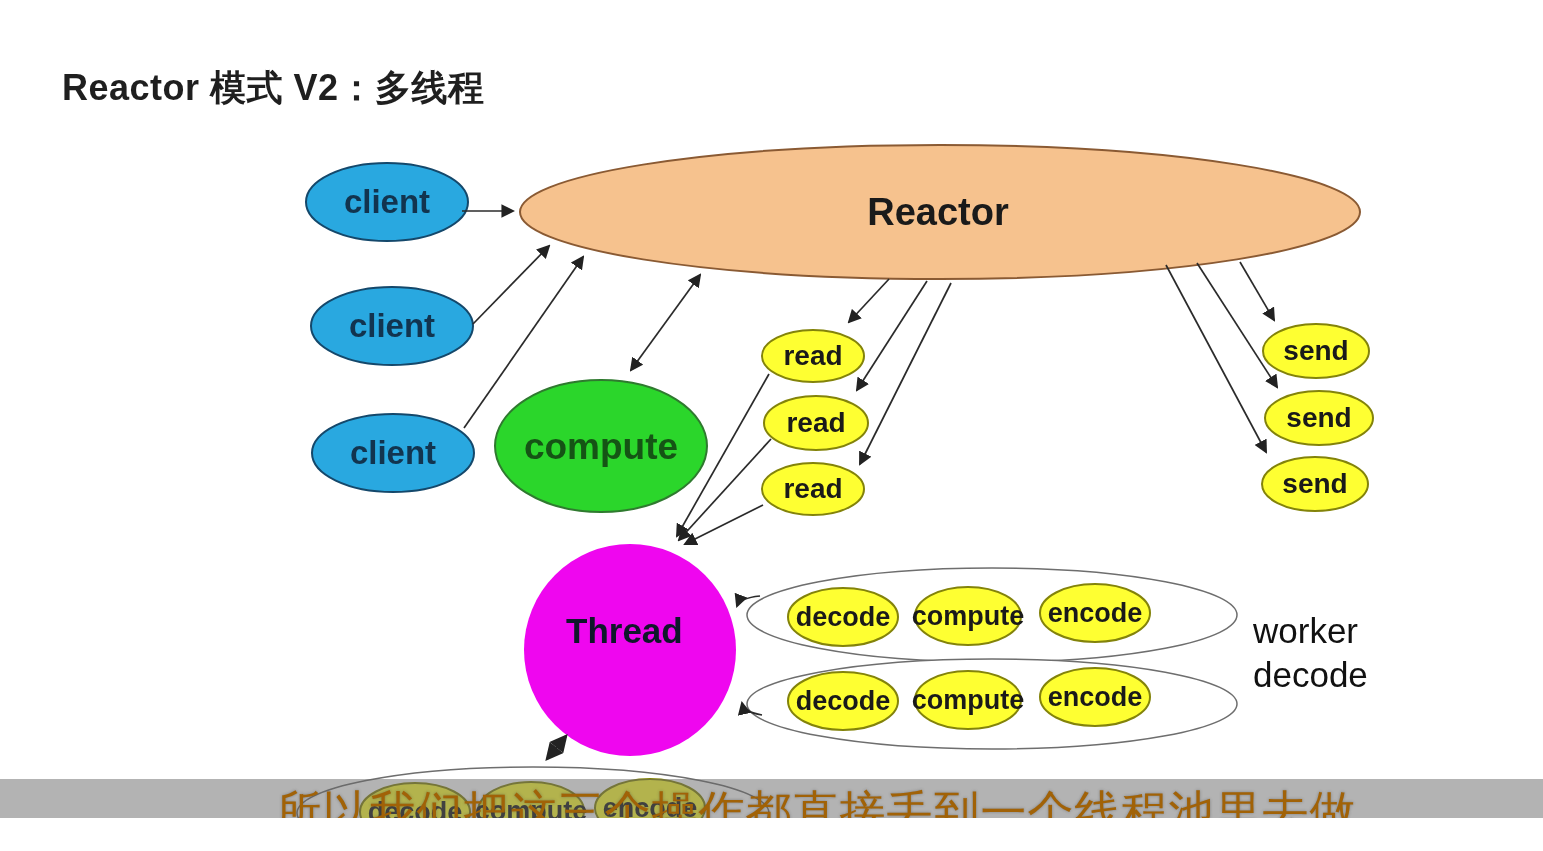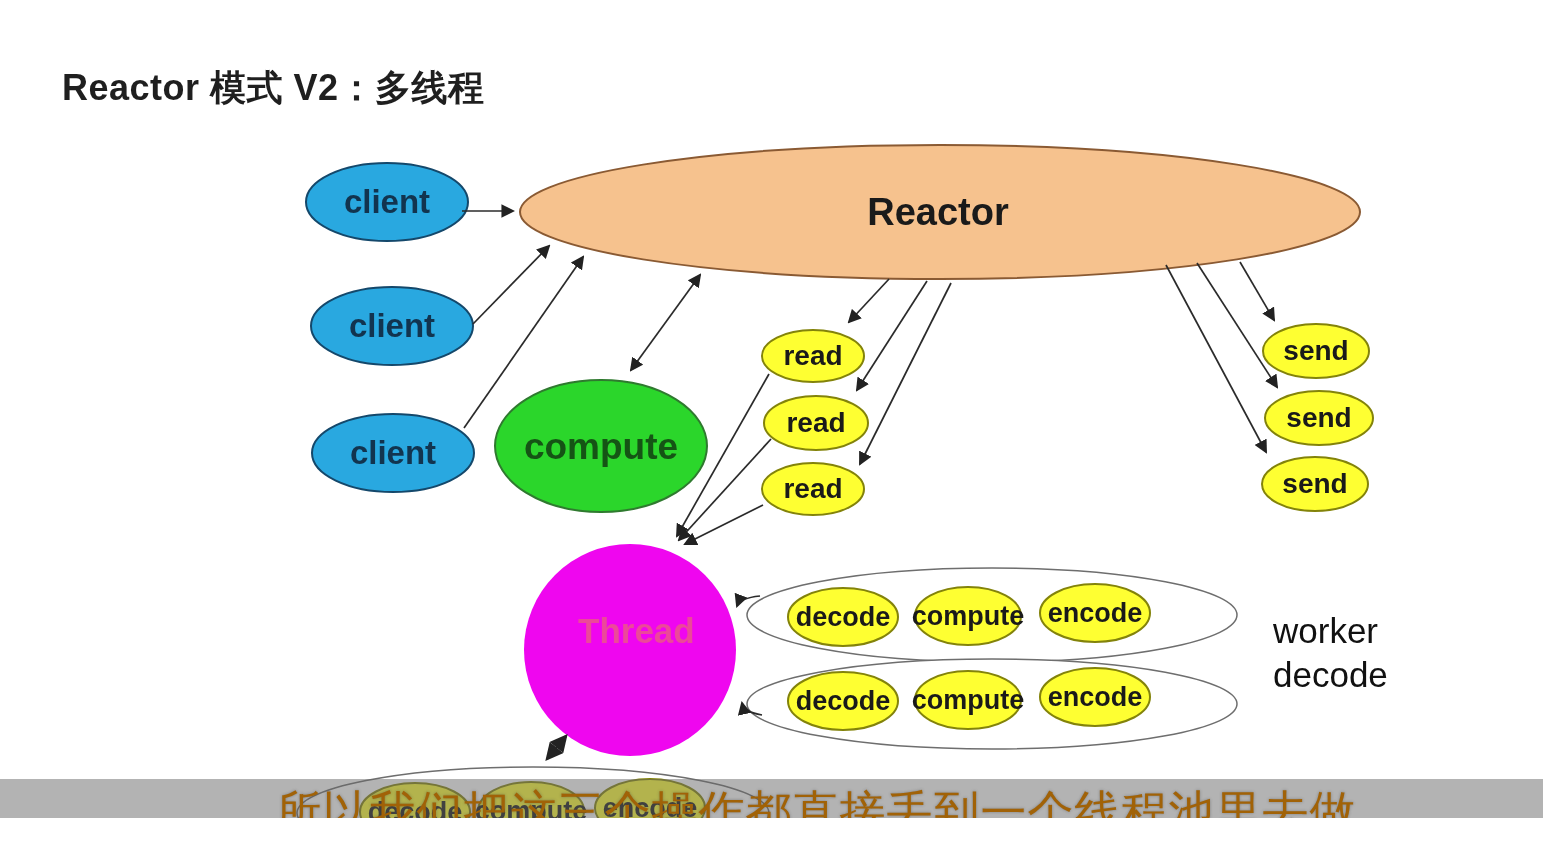--- a/index.html
+++ b/index.html
@@ -11,25 +11,25 @@
   .lbl{
     position:absolute;transform:translate(-50%,-50%);
     white-space:nowrap;color:#1a1a1a;z-index:2;font-weight:700;
   }
   .page-title{
     position:absolute;left:62px;top:64px;font-size:36px;font-weight:600;
     color:#1f1f1f;z-index:2;letter-spacing:0.5px;
   }
   .tp-text{
     position:absolute;left:566px;top:611px;width:150px;z-index:2;
-    font-size:35px;line-height:1.12;font-weight:600;color:#ec4899;margin-left:12px;
+    font-size:35px;line-height:1.12;font-weight:600;color:#0f172a;
   }
   .worker-text{
     position:absolute;left:1253px;top:609px;z-index:2;
-    font-size:35px;line-height:1.25;font-weight:500;color:#111;margin-left:20px;
+    font-size:35px;line-height:1.25;font-weight:500;color:#111;
   }
   .subtitle-bar{
     position:absolute;left:0;top:779px;width:1543px;height:66px;
     background:rgba(104,104,104,0.5);z-index:5;
   }
   .subtitle-text{
     position:absolute;left:816px;top:0;transform:translateX(-50%);
     white-space:nowrap;line-height:66px;font-size:46px;letter-spacing:1px;
     color:#a16207;font-weight:500;text-shadow:0 0 3px rgba(60,60,60,0.45);
   }

